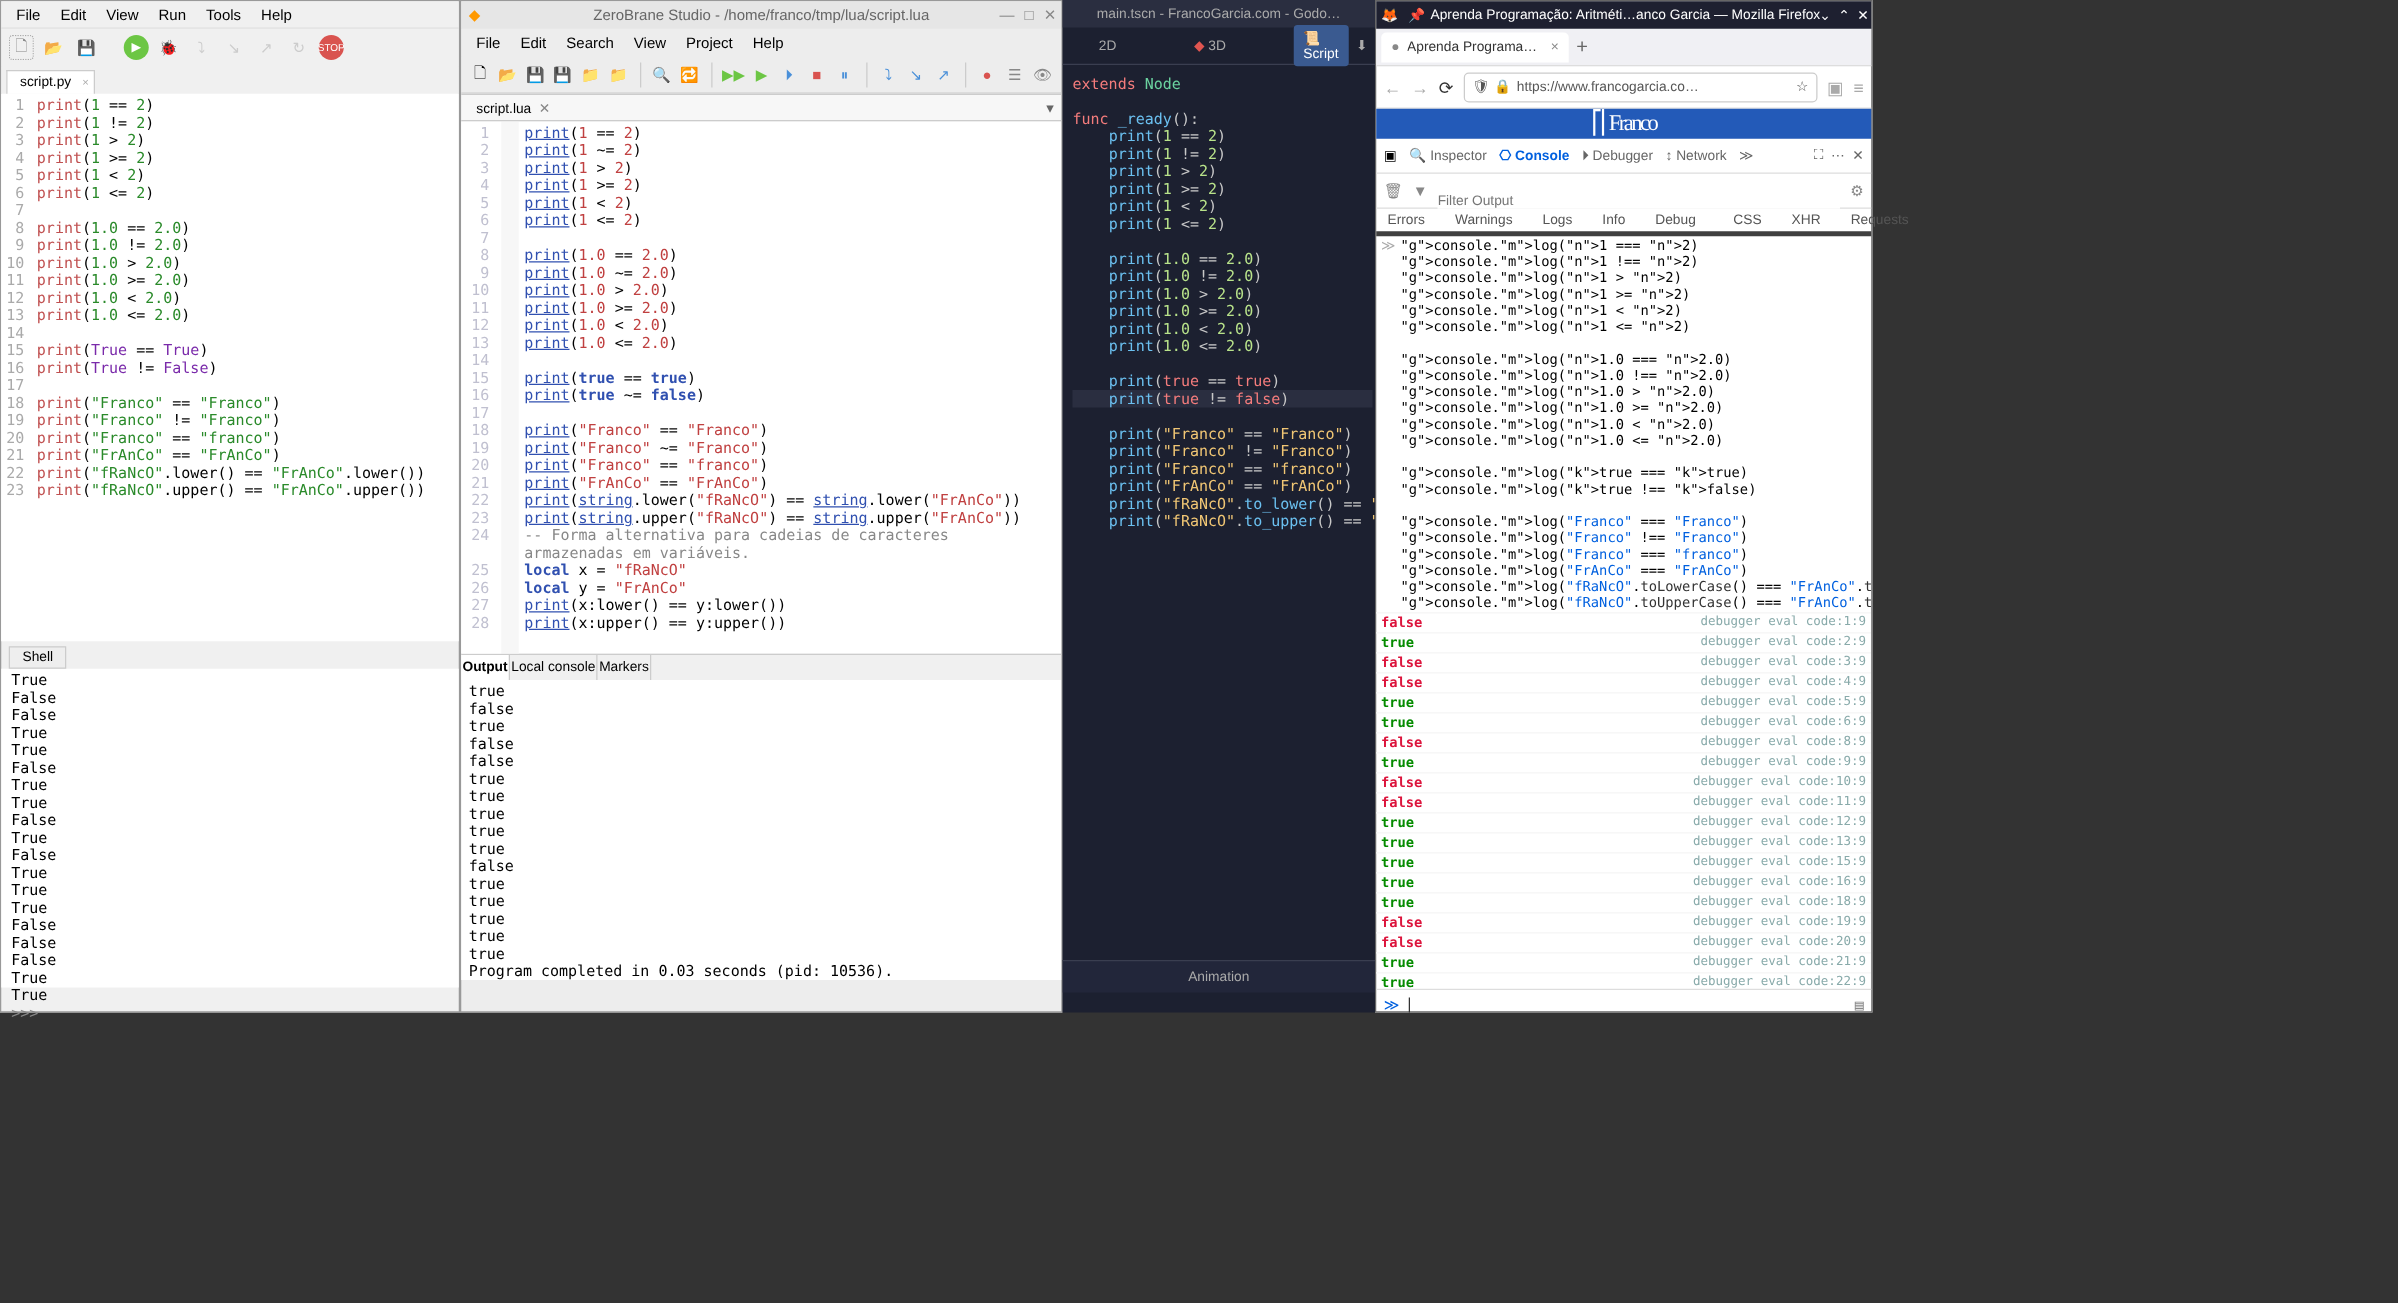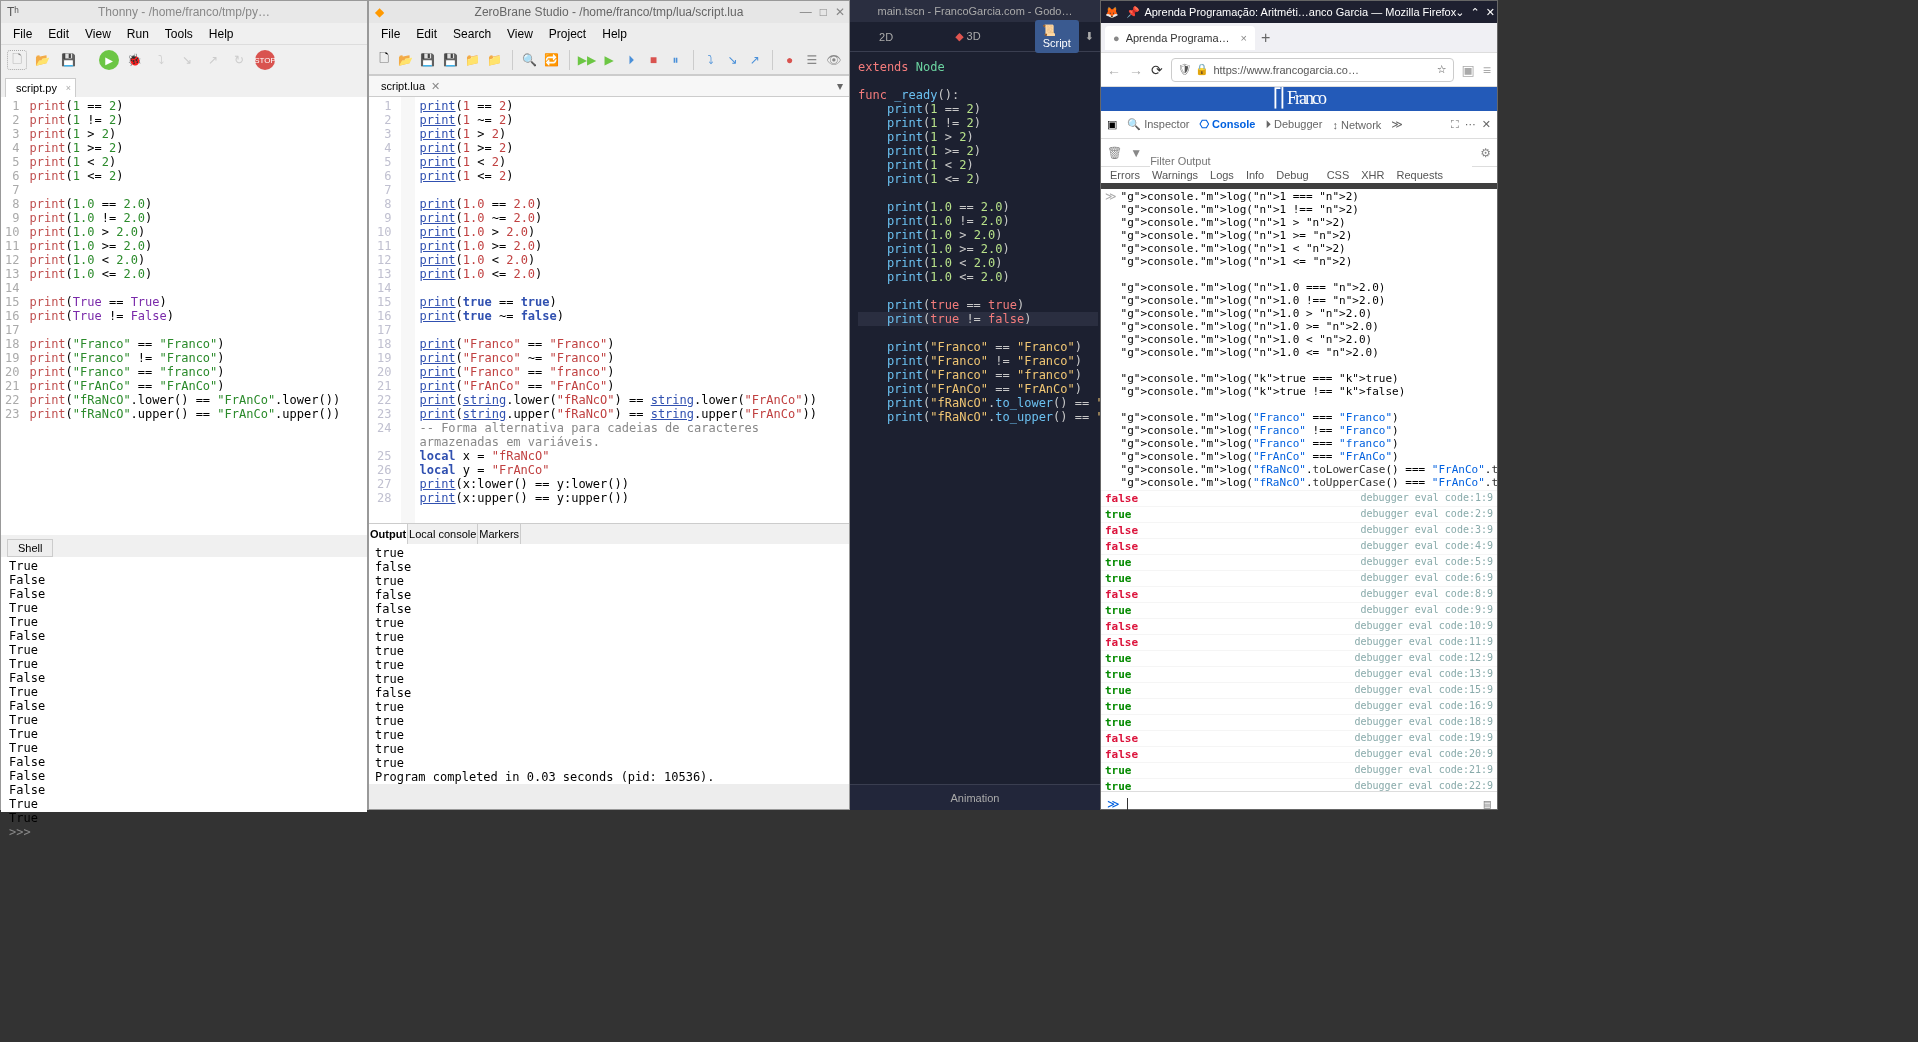--- a/index.html
+++ b/index.html
@@ -71,21 +71,21 @@
 .godot .scenetabs .tab.script{background:#3a5a90;color:#fff;border-radius:3px;}
 .godot .scenetabs .tab .r{color:#e05550;margin-right:3px;}
 .godot .scenetabs .ic{color:#aaa;width:14px;}
 .godot .code{font-family:Consolas,monospace;font-size:12px;padding:8px 2px 8px 8px;white-space:pre;color:#c8c8c8;}
 .godot .code .kw{color:#f47c7c;}
 .godot .code .ty{color:#6bd3a0;}
 .godot .code .fn{color:#6bc0f0;}
 .godot .code .num{color:#b8e28a;}
 .godot .code .str{color:#f0c674;}
 .godot .code .hl{background:#2a2e40;display:inline-block;width:100%;}
-.godot .bottom{position:absolute;bottom:0;height:26px;width:100%;background:#22263a;display:flex;align-items:center;justify-content:center;color:#aaa;font-size:11px;border-top:1px solid #3a3e50;}
+.godot .bottom{position:absolute;bottom:16px;height:26px;width:100%;background:#22263a;display:flex;align-items:center;justify-content:center;color:#aaa;font-size:11px;border-top:1px solid #3a3e50;}
 
 
 .ff { position:absolute; left:1100px; top:0; width:398px; height:810px; background:#fff; border:1px solid #666;}
 .ff .titlebar{height:22px;background:#1e2030;color:#fff;display:flex;align-items:center;font-size:11px;padding:0 4px;position:relative;}
 .ff .titlebar .icns{position:absolute;right:2px;display:flex;gap:6px;}
 .ff .titlebar .ffic{color:#ff9500;margin-right:4px;}
 .ff .titlebar .pin{color:#8af;margin:0 4px;}
 .ff .tabs{height:30px;background:#f0f0f4;display:flex;align-items:center;padding:0 4px;border-bottom:1px solid #ddd;}
 .ff .tabs .tab{background:#fff;height:24px;display:flex;align-items:center;padding:0 8px;font-size:11px;border-radius:4px 4px 0 0;gap:6px;color:#333;max-width:150px;}
 .ff .tabs .plus{margin-left:6px;color:#666;font-size:16px;}
@@ -93,42 +93,38 @@
 .ff .nav .arw{color:#aaa;font-size:14px;}
 .ff .nav .url{flex:1;height:24px;border:1px solid #ccc;border-radius:4px;display:flex;align-items:center;padding:0 6px;font-size:11px;color:#555;gap:4px;}
 .ff .banner{height:24px;background:#235ab8;overflow:hidden;color:#fff;font-size:18px;text-align:center;padding-top:0px;}
 .ff .dtbar{height:28px;display:flex;align-items:center;padding:0 6px;gap:10px;border-bottom:1px solid #ddd;font-size:11px;}
 .ff .dtbar .dtab{color:#666;}
 .ff .dtbar .dtab.active{color:#0060df;font-weight:bold;}
 .ff .dtbar .r{margin-left:auto;display:flex;gap:6px;color:#666;}
 .ff .filter{height:28px;display:flex;align-items:center;padding:0 6px;gap:8px;border-bottom:1px solid #ddd;}
 .ff .filter input{flex:1;border:none;font-size:11px;outline:none;margin-top:16px;}
 .ff .filter .ic{color:#888;}
-.ff .fltabs{height:22px;display:flex;align-items:center;padding:0 4px;gap:2px;border-bottom:6px solid #404040;font-size:11px;color:#555;}
+.ff .fltabs{height:22px;display:flex;align-items:center;padding:0 4px;gap:14px;border-bottom:4px solid #404040;font-size:11px;color:#555;}
 .ff .fltabs span{padding:2px 5px;}
 .ff .console{height:602px;overflow:auto;font-family:Consolas,monospace;font-size:11px;}
 .ff .console .row{display:flex;padding:1px 4px;border-bottom:1px solid #f5f5f5;position:relative;}
 .ff .console .row .l{flex:1;white-space:pre;}
 .ff .console .row .r{color:#8aa;font-size:10px;white-space:nowrap;}
 .ff .console .m{color:#333;}
 .ff .console .b{color:#058b00;font-weight:bold;}
 .ff .console .bf{color:#dc143c;font-weight:bold;}
 .ff .console .s{color:#0060df;}
 .ff .console .chev{color:#aaa;margin-right:4px;}
 .ff .prompt{height:24px;border-top:1px solid #ddd;display:flex;align-items:center;padding:0 6px;color:#0060df;font-family:Consolas,monospace;}
 .ff .prompt .ed{margin-left:auto;color:#888;}
 </style>
 </head>
 <body>
 
 <div class="thonny">
-  <div class="titlebar">
-    <span class="icon-l">Tʰ</span>
-    <span>Thonny - /home/franco/tmp/py…</span>
-  </div>
   <div class="menubar">
     <span>File</span>
     <span>Edit</span>
     <span>View</span>
     <span>Run</span>
     <span>Tools</span>
     <span>Help</span>
   </div>
   <div class="toolbar">
     <div class="tb new">🗋</div>

